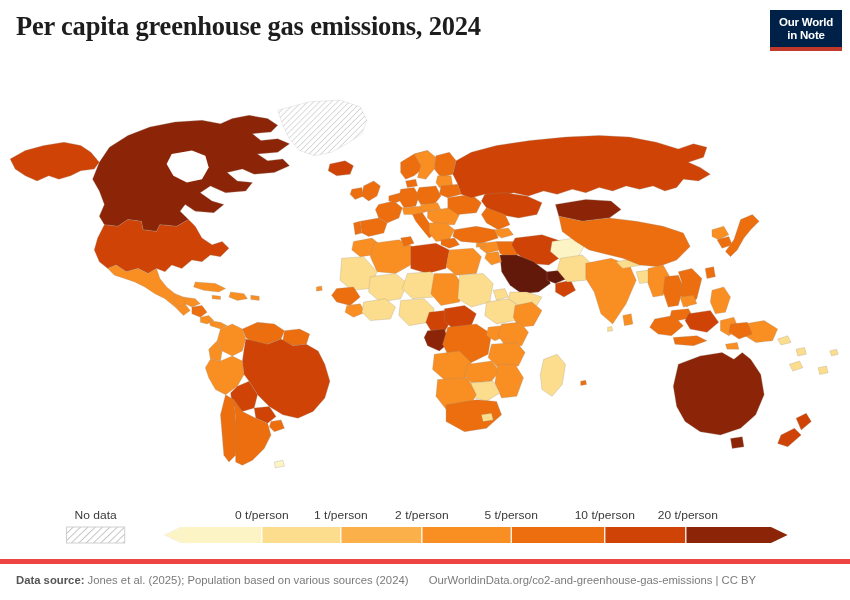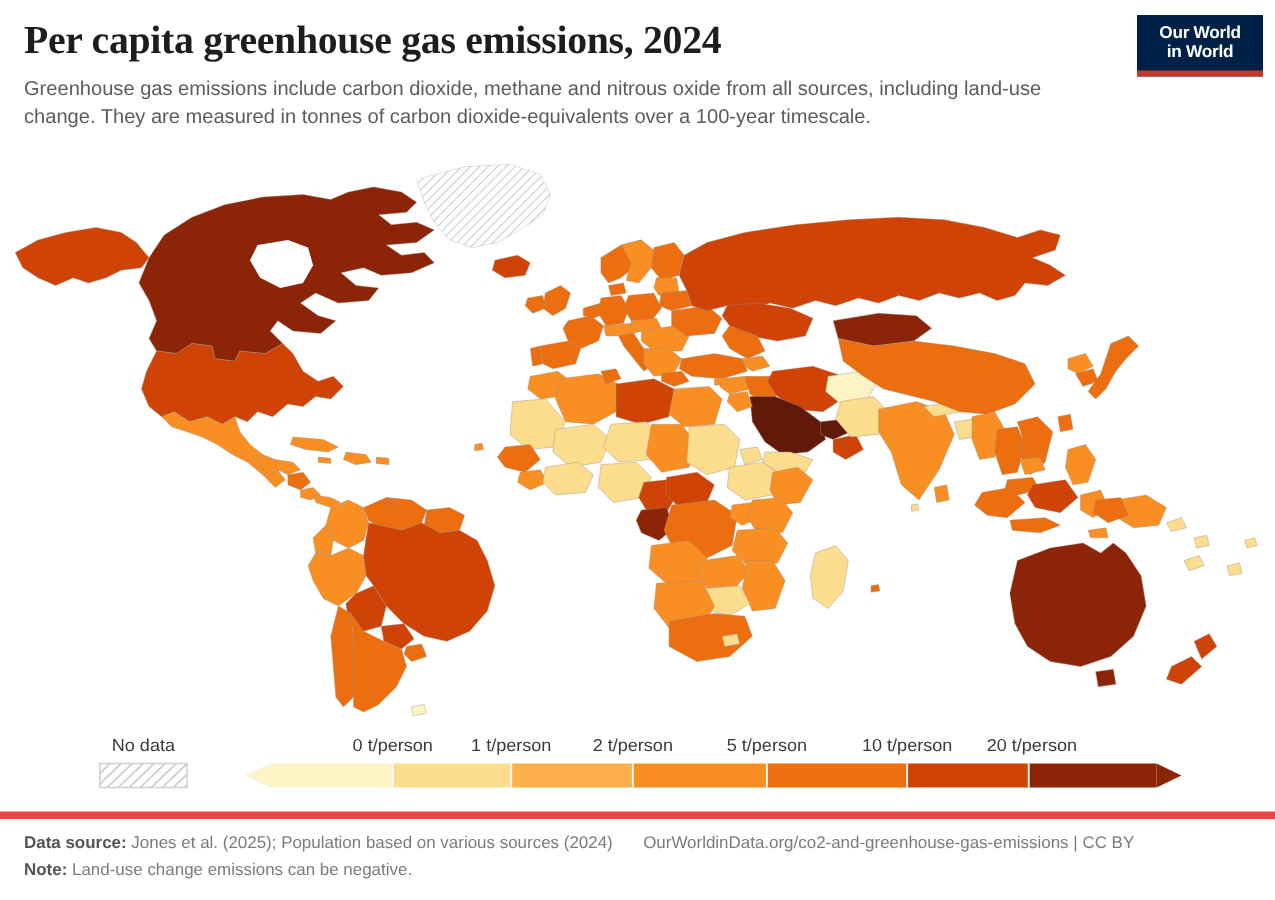--- a/index.html
+++ b/index.html
@@ -38,21 +38,21 @@
     font-size:13.4px;
     line-height:1.44;
     color:#5b5b5b;
     max-width:700px;
     margin:0;
     font-weight:400;
   }
   .owid-logo{
     position:absolute;
     top:10px;right:8px;
-    width:84px;
+    width:72px;
     background:#002147;
     color:#ffffff;
     text-align:center;
     padding:6px 4px 5px 4px;
     box-sizing:border-box;
     border-bottom:4px solid #c0392b;
     line-height:1.12;
   }
   .owid-logo span{
     display:block;
@@ -110,24 +110,23 @@
   .footer-sep{display:inline-block;width:14px;}
   .footer-link{color:#7a7a7a;text-decoration:none;}
 </style>
 </head>
 <body>
 
 <div class="chart-root">
 
   <div class="header">
     <h1 class="title">Per capita greenhouse gas emissions, 2024</h1>
-    <p class="subtitle">Greenhouse gas emissions include carbon dioxide, methane and nitrous oxide from all sources, including land-use change. They are measured in tonnes of carbon dioxide-equivalents over a 100-year timescale.</p>
     <div class="owid-logo">
       <span>Our World</span>
-      <span>in World</span>
+      <span>in Note</span>
     </div>
   </div>
 
   <div class="map-area">
     <svg viewBox="0 0 1010 470" preserveAspectRatio="xMidYMid meet">
       <defs>
         <pattern id="hatchMap" width="5" height="5" patternTransform="rotate(45)" patternUnits="userSpaceOnUse">
           <rect width="5" height="5" fill="#ffffff"></rect>
           <line x1="0" y1="0" x2="0" y2="5" stroke="#c9c9c9" stroke-width="1.6"></line>
         </pattern>
@@ -329,19 +328,15 @@
 
   <div class="footer">
     <div class="footer-line">
       <b>Data source:</b>
       <span>Jones et al. (2025); Population based on various sources (2024)</span>
       <span class="footer-sep"></span>
       <a class="footer-link" href="#">OurWorldinData.org/co2-and-greenhouse-gas-emissions</a>
       <span>|</span>
       <a class="footer-link" href="#">CC BY</a>
     </div>
-    <div class="footer-line">
-      <b>Note:</b>
-      <span>Land-use change emissions can be negative.</span>
-    </div>
   </div>
 
 </div>
 
 </body></html>

